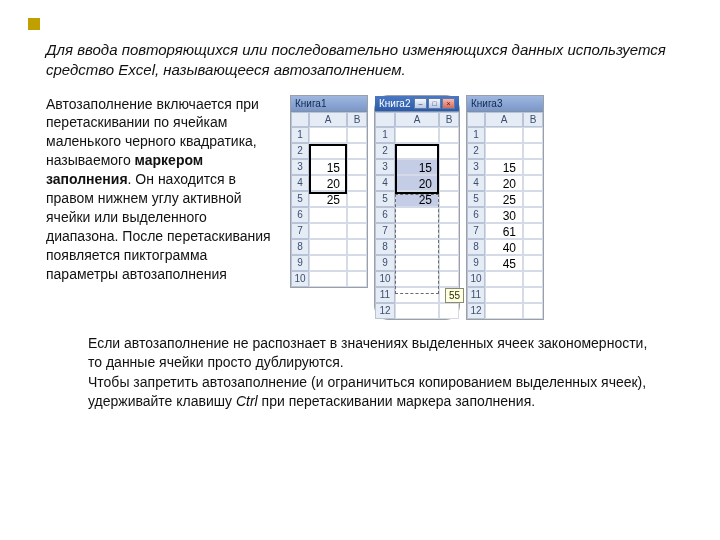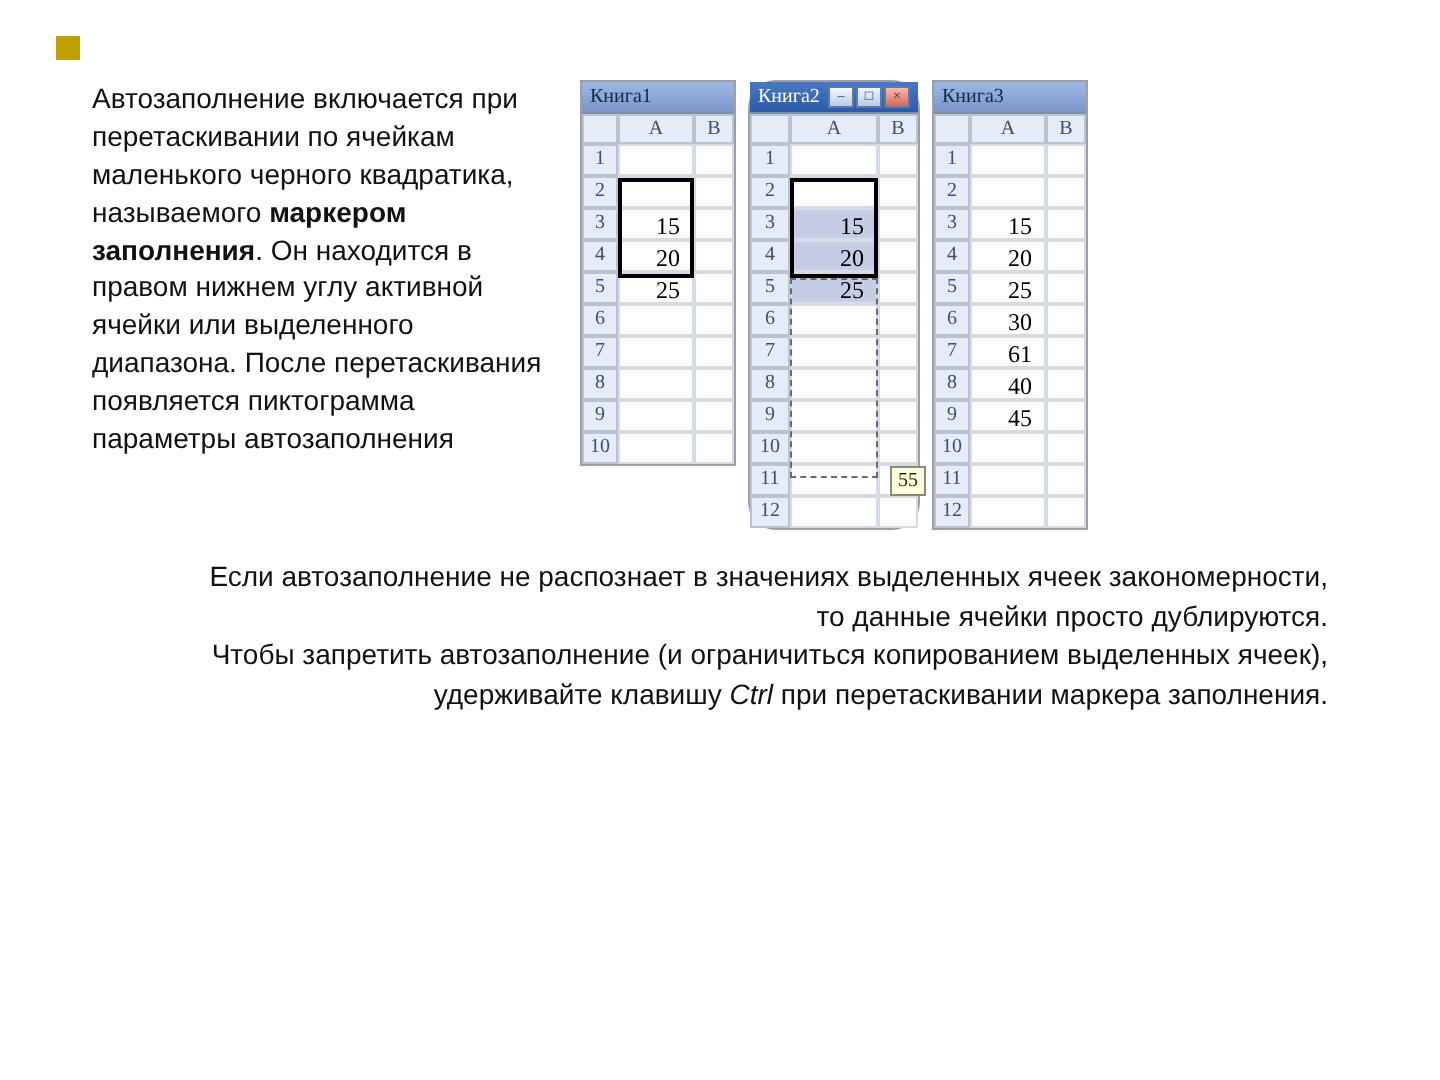--- a/index.html
+++ b/index.html
@@ -59,21 +59,20 @@
     gap: 6px;
     align-items: flex-start;
   }
 
   
   .sheet {
     border: 1px solid #9aa0a6;
     background: #84cc16;
     font-size: 11px;
     position: relative;
-    font-family: Liberation Serif, serif;
   }
   .sheet-titlebar {
     background: linear-gradient(#9fb7e0, #7a97c9);
     color: #10294d;
     font-size: 10px;
     padding: 2px 4px;
     border-bottom: 1px solid #8090a8;
     display: flex;
     align-items: center;
     justify-content: space-between;
@@ -143,37 +142,37 @@
     padding: 1px 3px;
     color: #2a2a00;
   }
 
   .bottom-text {
     font-size: 14px;
     line-height: 1.4;
     margin-left: 60px;
     margin-right: 28px;
     color: #111;
-    text-align: right;
   }
   .bottom-text .italic { font-style: italic; }
 
   .sheet1 .grid { grid-template-columns: 18px 38px 20px; }
   .sheet2 .grid { grid-template-columns: 20px 44px 20px; }
   .sheet3 .grid { grid-template-columns: 18px 38px 20px; }
 </style>
 </head>
 <body>
 
 <div class="slide">
 
   <div class="title-row">
     <div class="title-square"></div>
   </div>
 
+  <div class="subtitle">Для ввода повторяющихся или последовательно изменяющихся данных используется средство Excel, называющееся автозаполнением.</div>
 
   <div class="midrow">
     <div class="paragraph">
       <span>Автозаполнение включается при перетаскивании по ячейкам маленького черного квадратика, называемого </span><span class="bold">маркером заполнения</span><span>. Он находится в правом нижнем углу активной ячейки или выделенного диапазона. После перетаскивания появляется пиктограмма параметры автозаполнения</span>
     </div>
 
     <div class="screenshots">
 
       <div class="sheet sheet1" style="position:relative;">
         <div class="sheet-titlebar">

